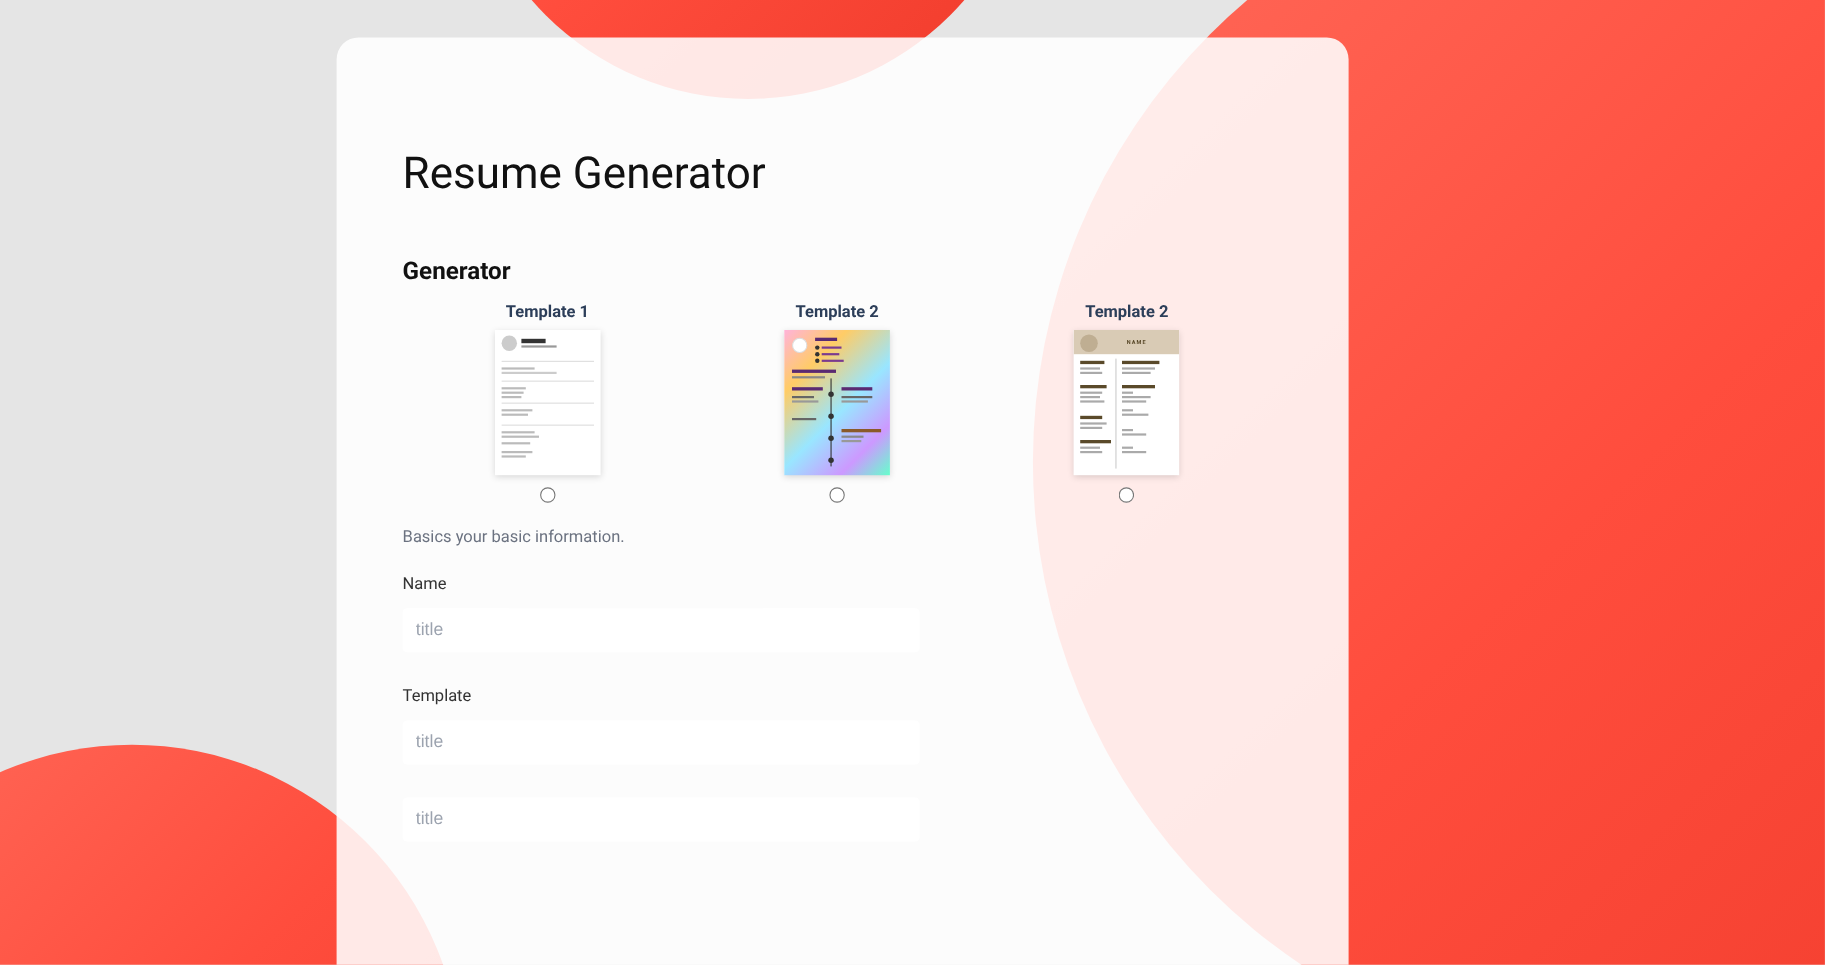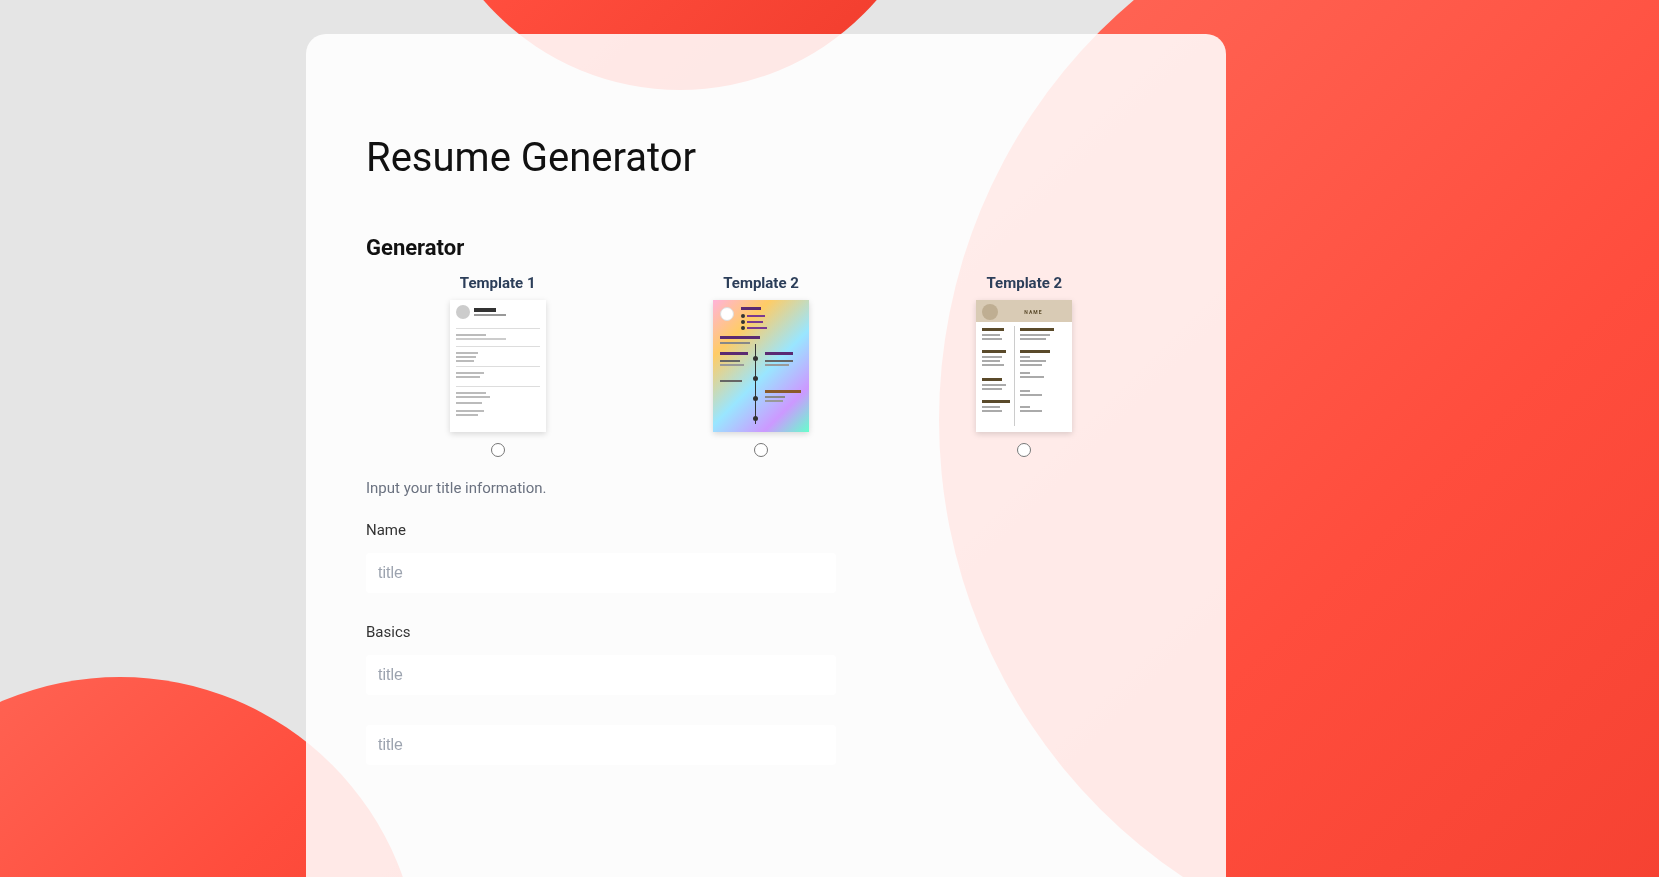--- a/index.html
+++ b/index.html
@@ -244,29 +244,29 @@
         <div class="sec" style="top:100px; left:6px; width:28px;"></div>
         <div class="ln" style="top:106px; left:6px; width:18px;"></div>
         <div class="ln" style="top:110px; left:6px; width:20px;"></div>
         <div class="ln" style="top:106px; left:44px; width:10px;"></div>
         <div class="ln" style="top:110px; left:44px; width:22px;"></div>
       </div>
       <div class="radio-row"><input type="radio" name="tpl" style=""></div>
     </div>
   </div>
 
-  <div class="section-sub">Input your title information.</div>
+  <div class="section-sub">Basics your basic information.</div>
 
   <div class="form-group">
     <label class="form-label">Name</label>
     <input class="text-input" type="text" placeholder="title" style="">
   </div>
 
   <div class="form-group">
-    <label class="form-label">Basics</label>
+    <label class="form-label">Template</label>
     <input class="text-input" type="text" placeholder="title" style="">
   </div>
 
   <div class="form-group">
     <input class="text-input" type="text" placeholder="title" style="">
   </div>
 
 </div>
 
 </body></html>

